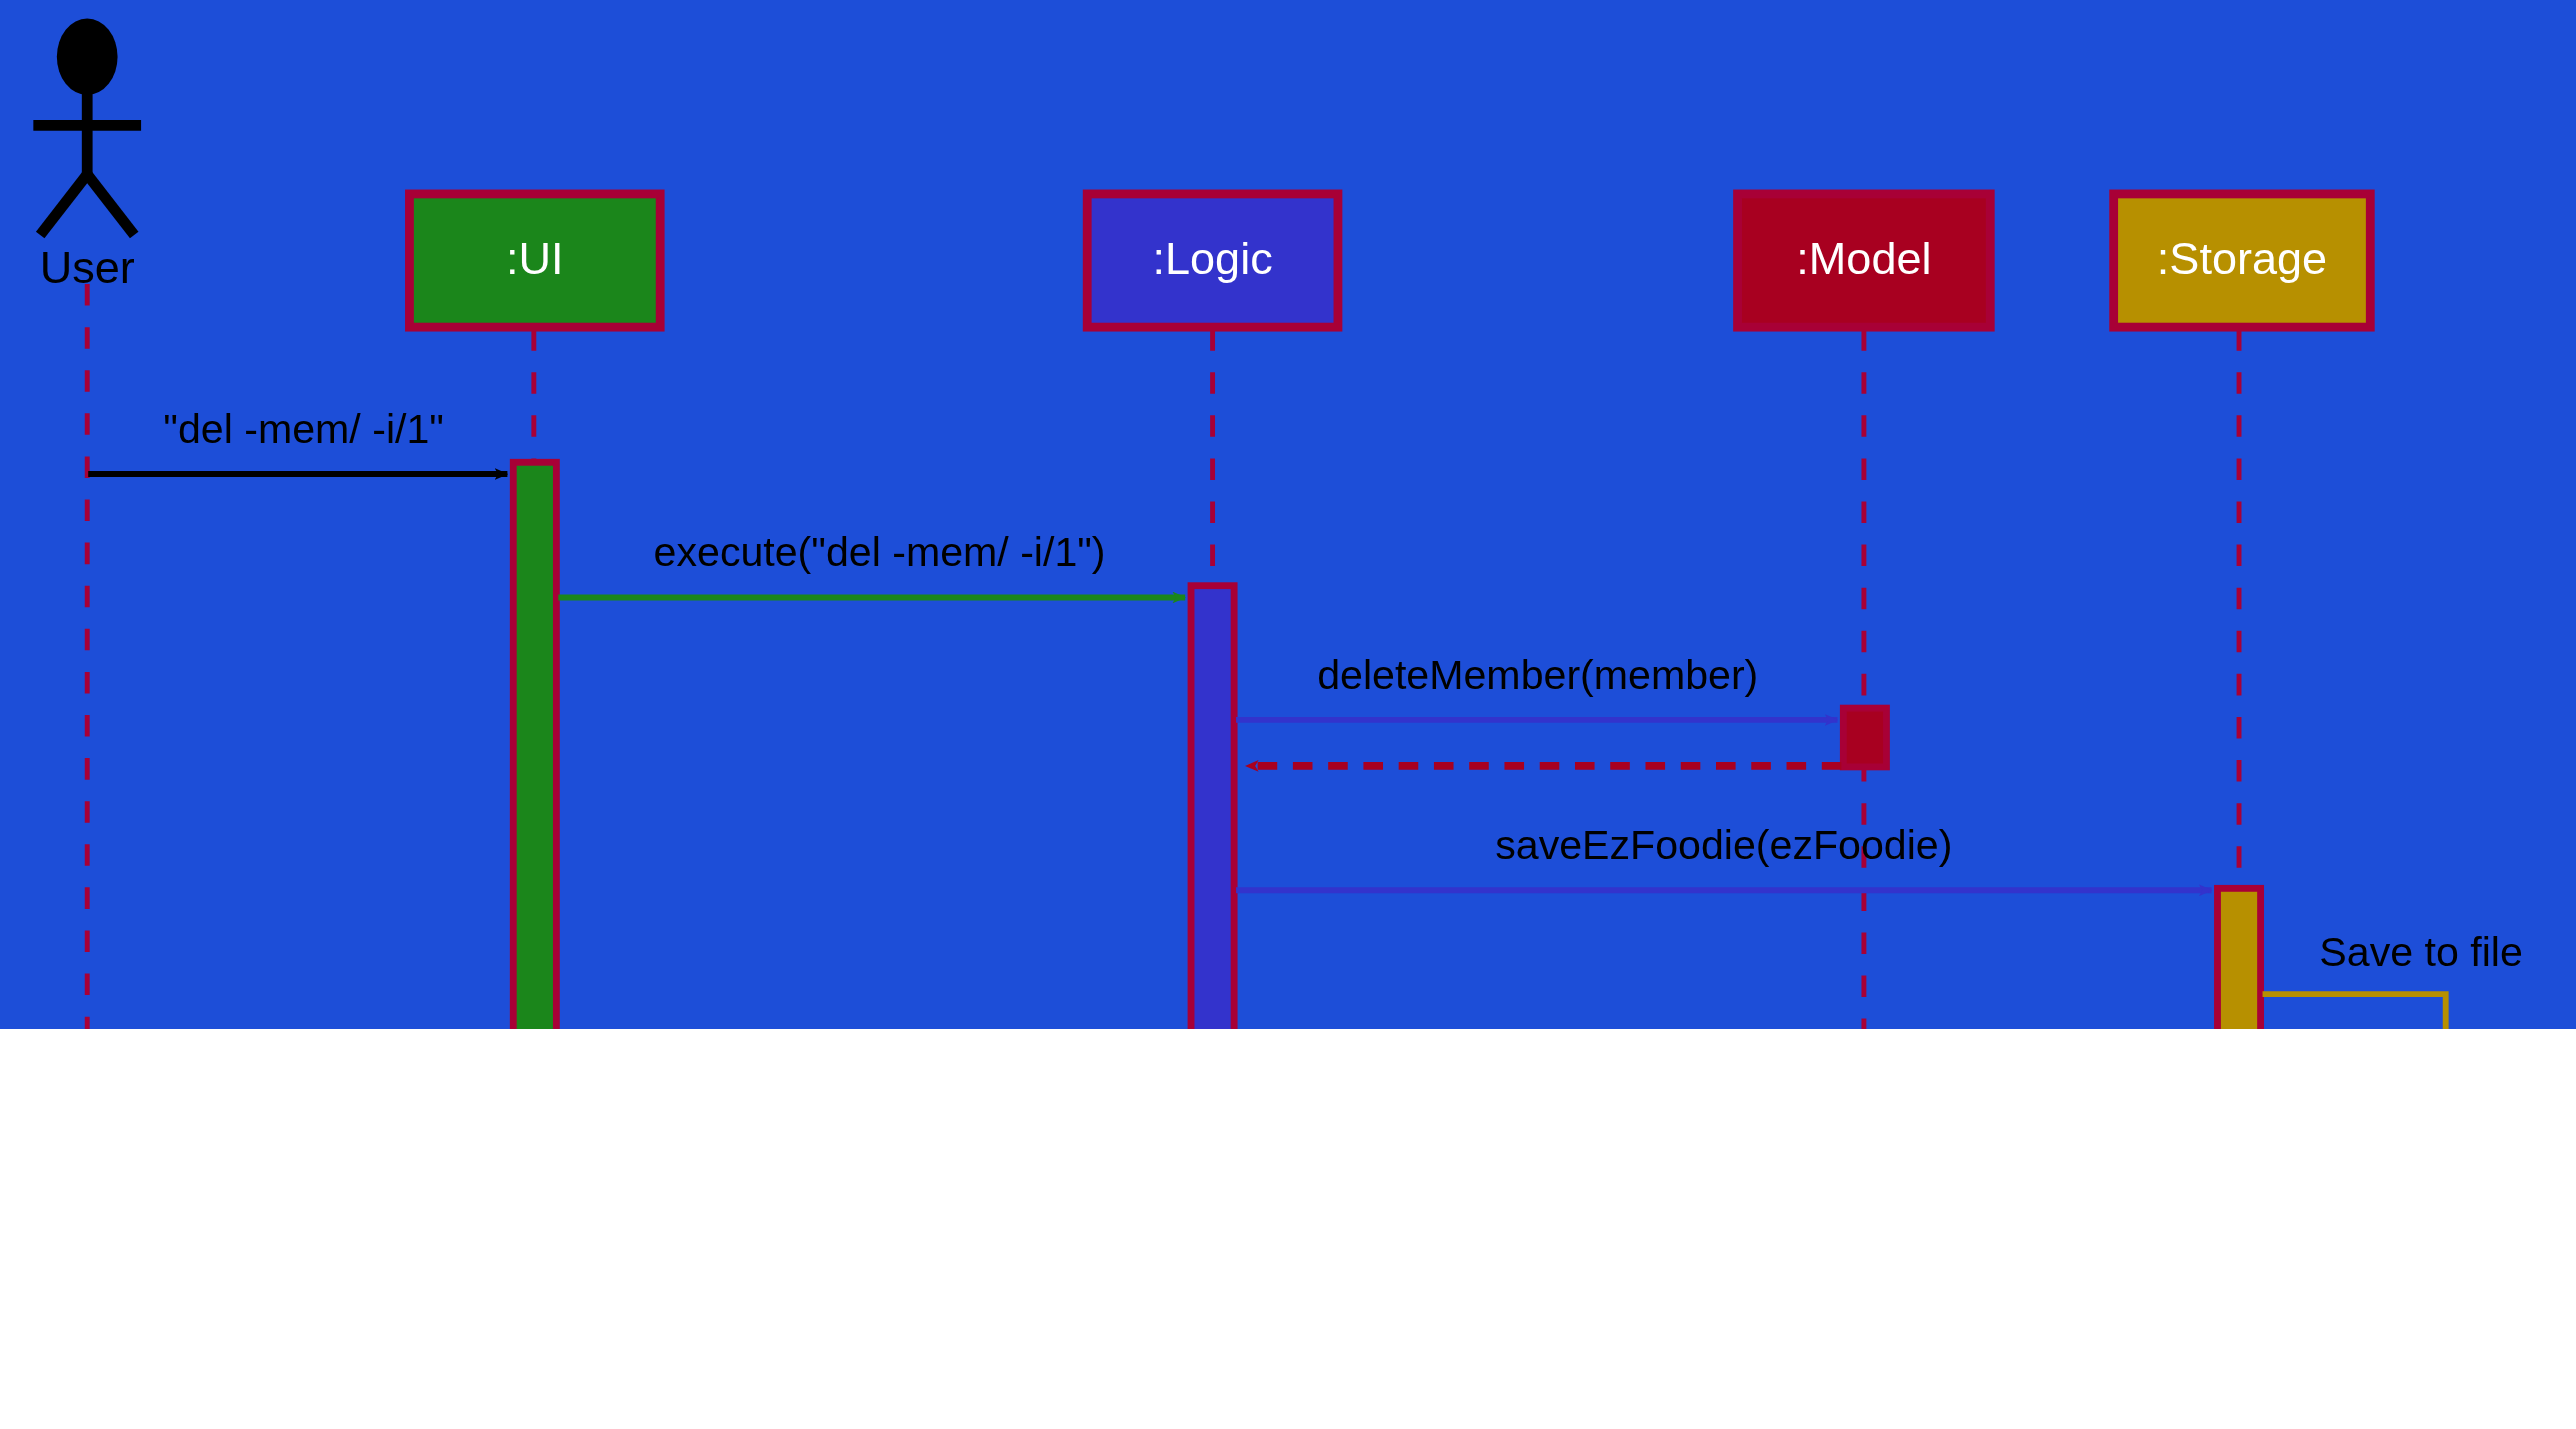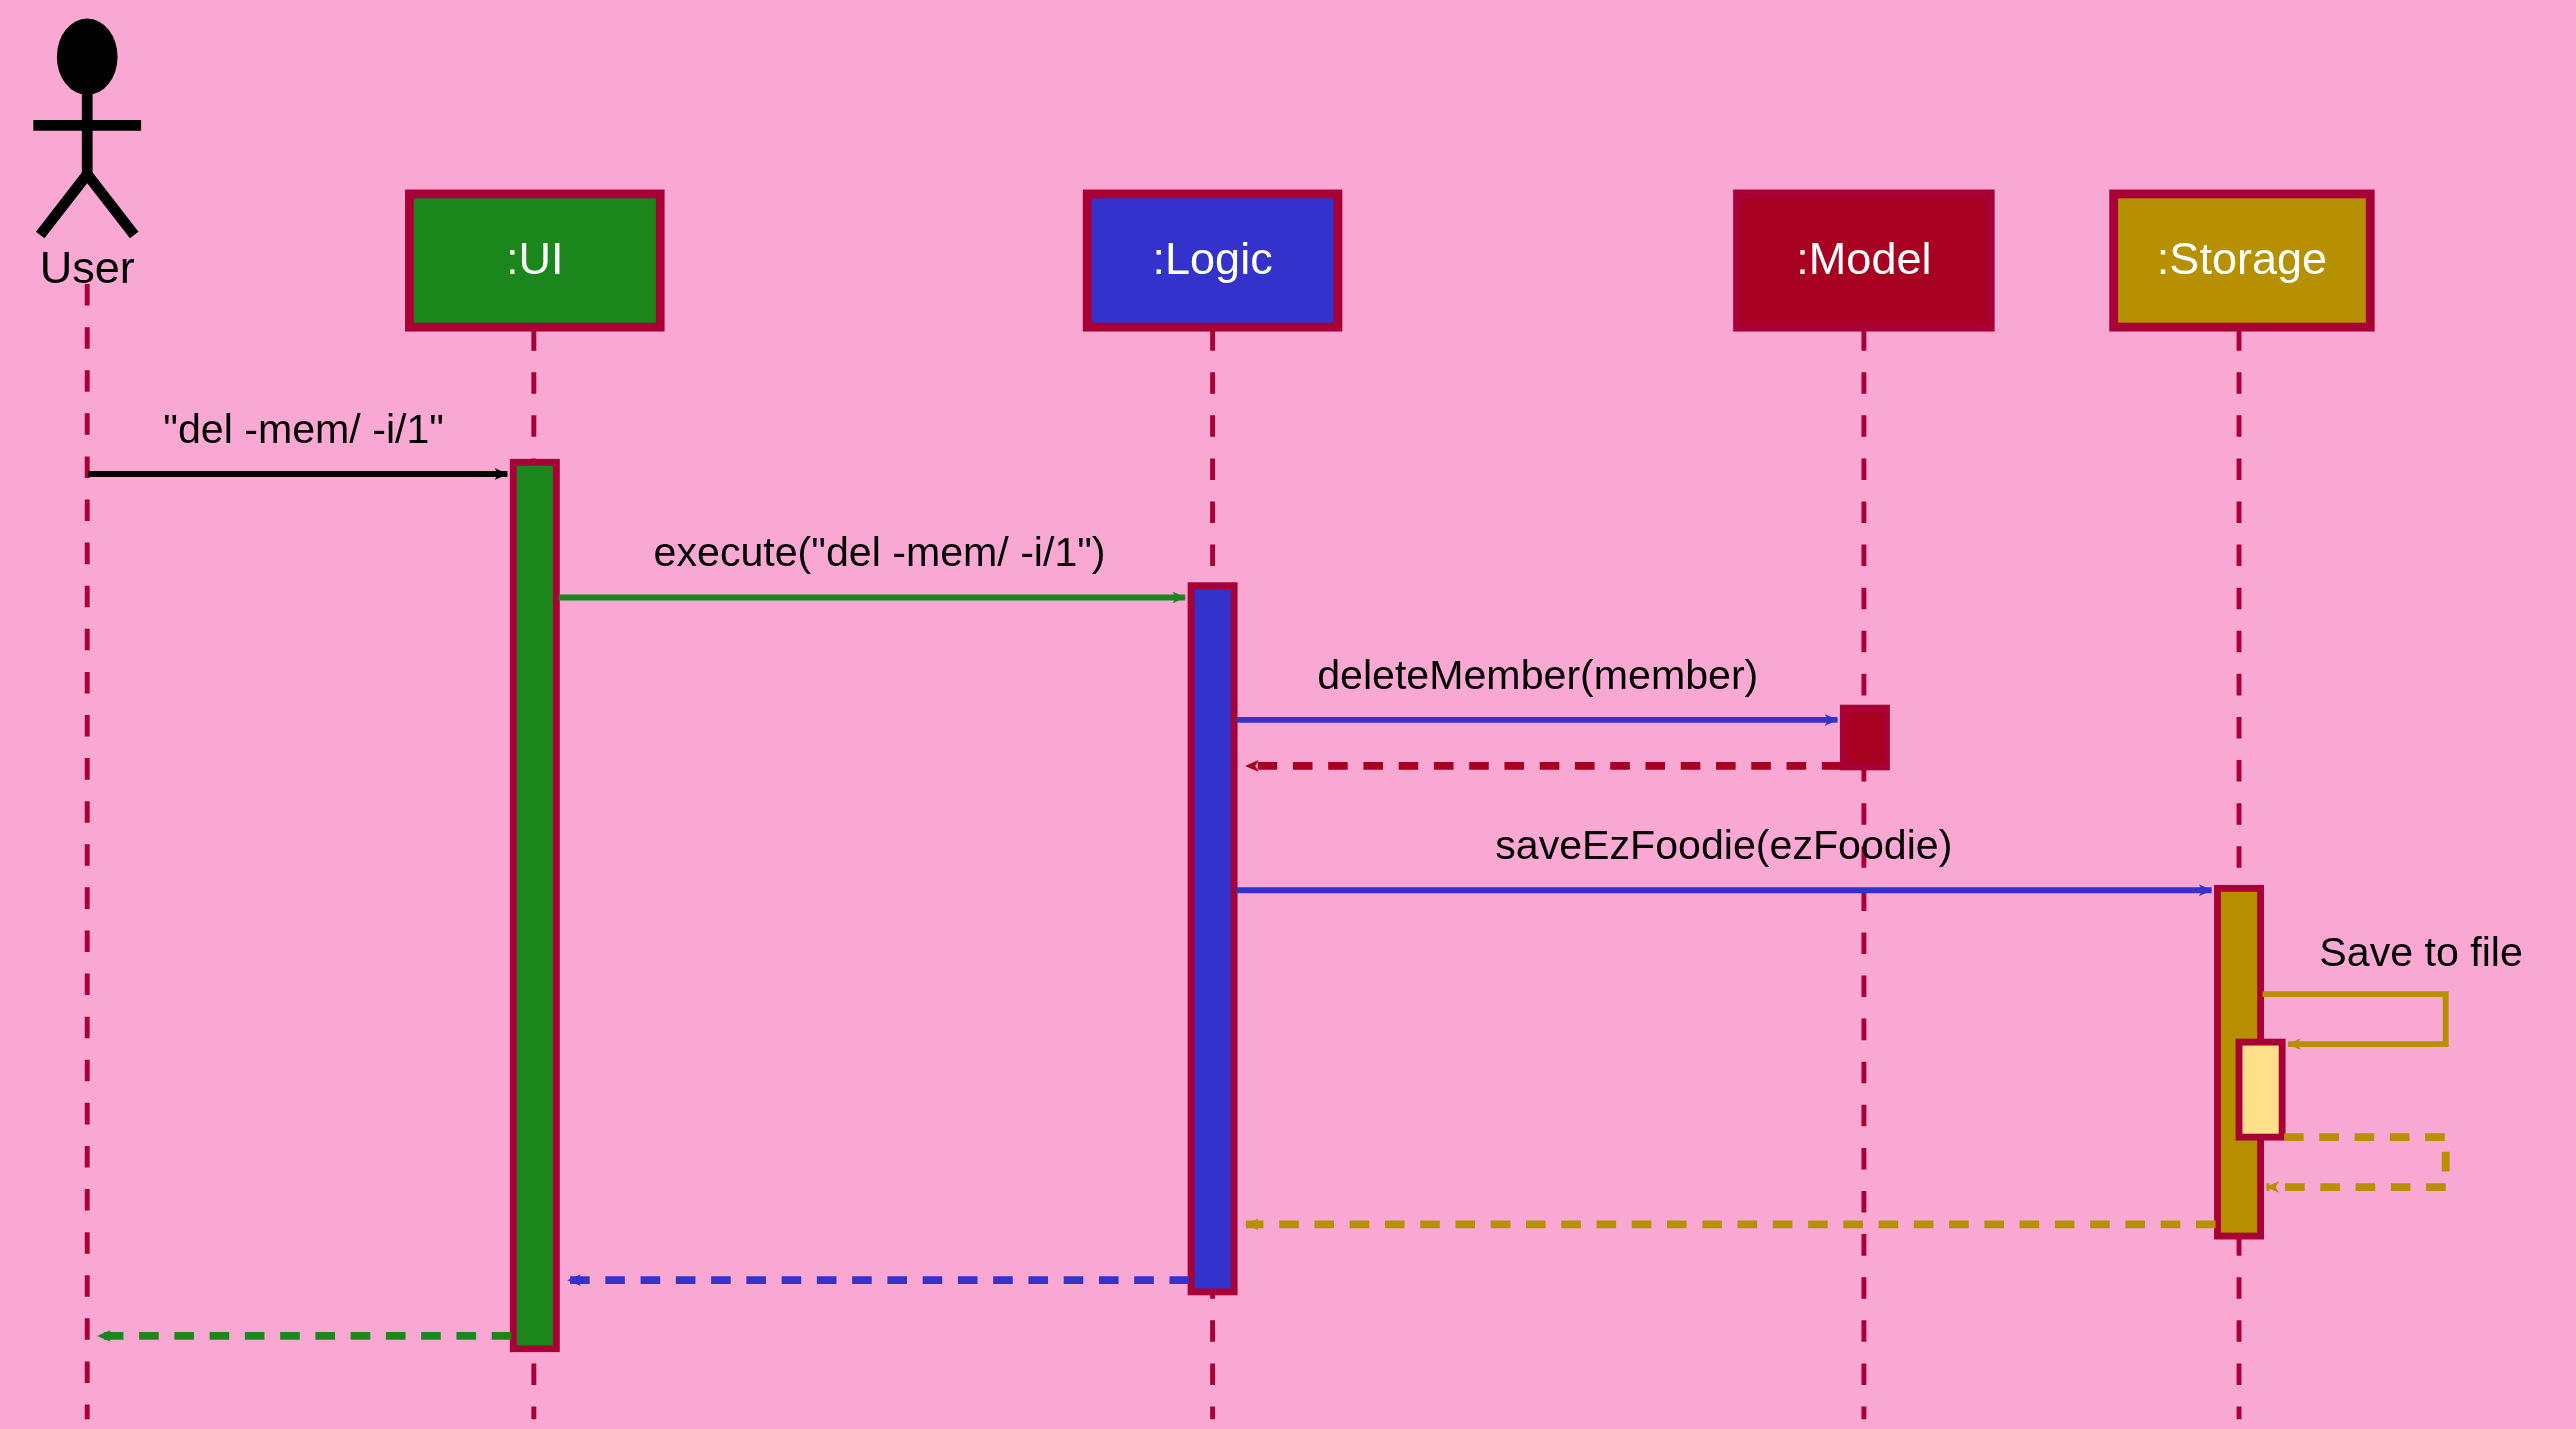--- a/index.html
+++ b/index.html
@@ -6,22 +6,22 @@
     margin: 0;
     padding: 0;
     background: #ffffff;
   }
   body {
     font-family: "Liberation Sans", sans-serif;
   }
   #diagram-root {
     position: relative;
     width: 2576px;
-    height: 1429px;
-    background: #f9a8d4;
+    height: 1029px;
+    background: #1d4ed8;
     overflow: hidden;
     text-decoration: underline;
   }
   svg#seq {
     display: block;
     width: 2576px;
     height: 1429px;
   }
   .participant-label {
     font-family: "Liberation Sans", sans-serif;

